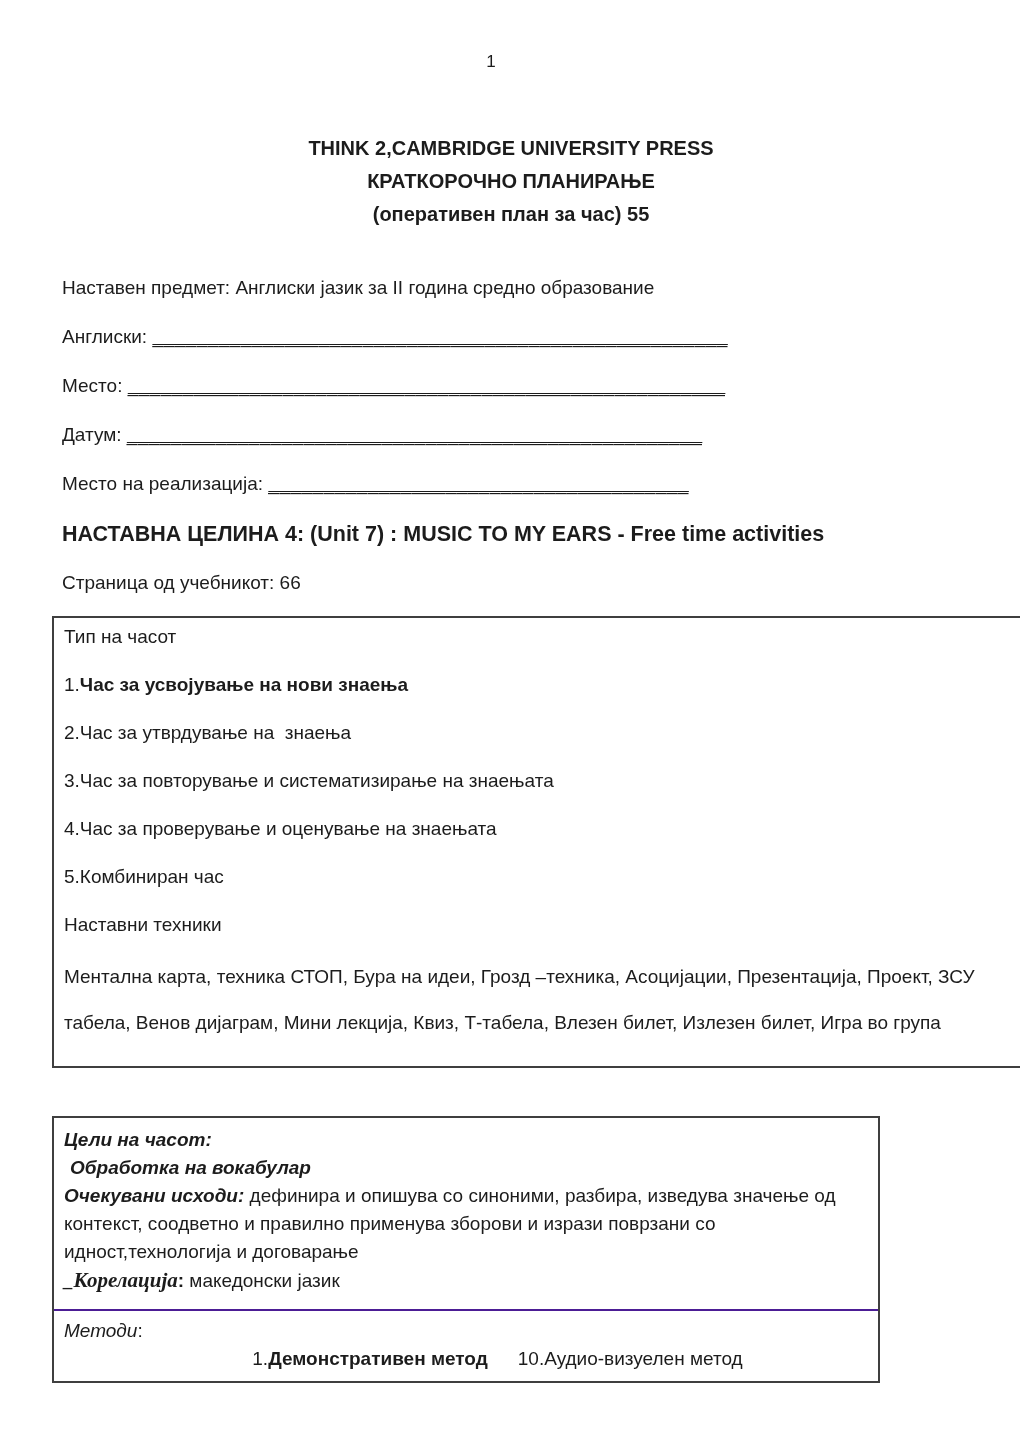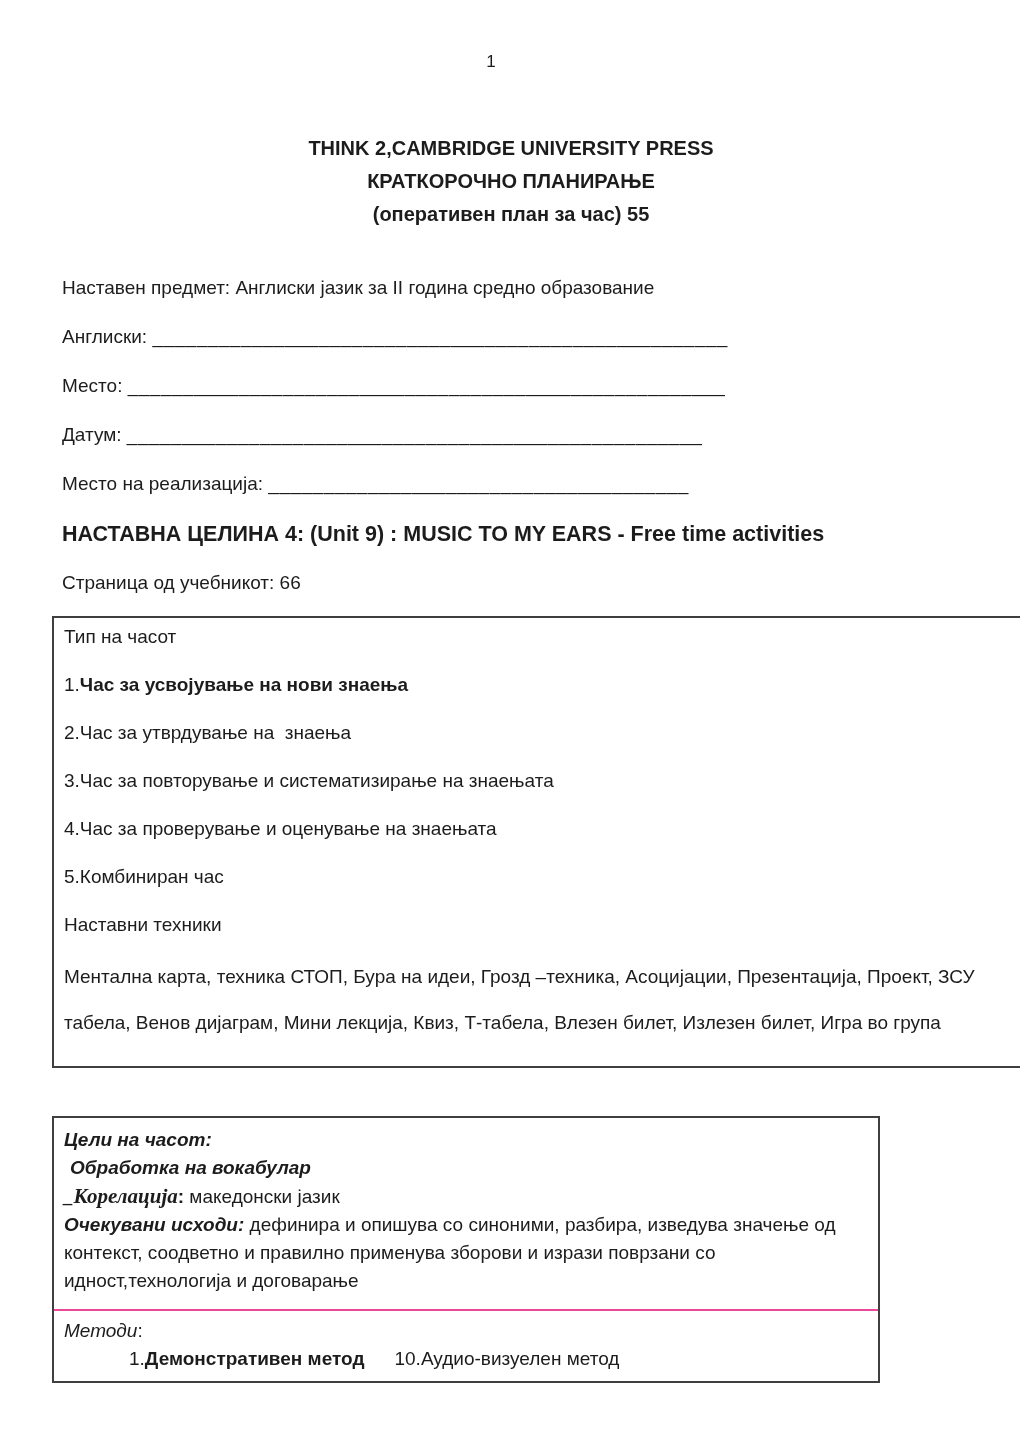--- a/index.html
+++ b/index.html
@@ -23,21 +23,21 @@
   .doc-title {
     margin-top: 60px;
     text-align: center;
     font-weight: bold;
     font-size: 20px;
     line-height: 33px;
   }
   .meta { margin-left: 10px; line-height: 22px; }
   .meta.first { margin-top: 46px; }
   .meta + .meta { margin-top: 27px; }
-  .fill { letter-spacing: 0.5px; }
+  .fill { letter-spacing: 0.5px; text-decoration: underline; }
   .unit-heading {
     margin-left: 10px;
     margin-top: 27px;
     font-size: 21.5px;
     font-weight: bold;
     line-height: 24px;
   }
   .textbook-page { margin-top: 26px; }
   .box {
     border: 2px solid #3f3f3f;
@@ -64,26 +64,26 @@
     font-style: italic;
   }
   .corr-label {
     font-family: "Liberation Serif", serif;
     font-weight: bold;
     font-style: italic;
     font-size: 21px;
   }
   .corr-colon { font-weight: bold; }
   .methods-row {
-    border-top: 2px solid #ec4899;
+    border-top: 2px solid #4c1d95;
     padding: 6px 12px 8px 10px;
   }
   .methods-row p { line-height: 28px; }
   .it { font-style: italic; }
-  .methods-line { padding-left: 65px; }
+  .methods-line { padding-left: 65px; text-align: center; }
   .methods-gap { display: inline-block; width: 30px; }
 </style>
 </head>
 <body>
 
 <div class="page">
 
   <div class="page-number">1</div>
 
   <div class="doc-title">
@@ -95,21 +95,21 @@
   <p class="meta first"><span>Наставен предмет:</span> <span>Англиски јазик за II година средно образование</span></p>
 
   <p class="meta"><span>Англиски:</span> <span class="fill">____________________________________________________</span></p>
 
   <p class="meta"><span>Место:</span>  <span class="fill">______________________________________________________</span></p>
 
   <p class="meta"><span>Датум:</span> <span class="fill">____________________________________________________</span></p>
 
   <p class="meta"><span>Место на реализација:</span> <span class="fill">______________________________________</span></p>
 
-  <h2 class="unit-heading">НАСТАВНА ЦЕЛИНА 4: (Unit 9) : MUSIC TO MY EARS - Free time activities</h2>
+  <h2 class="unit-heading">НАСТАВНА ЦЕЛИНА 4: (Unit 7) : MUSIC TO MY EARS - Free time activities</h2>
 
   <p class="meta textbook-page"><span>Страница од учебникот:</span> <span>66</span></p>
 
   <div class="box box1">
     <p class="box-line">Тип на часот</p>
 
     <p class="box-line"><span>1.</span><span class="bold">Час за усвојување на нови знаења</span></p>
 
     <p class="box-line"><span>2.</span><span>Час за утврдување на  знаења</span></p>
 
@@ -121,22 +121,22 @@
 
     <p class="box-line">Наставни техники</p>
 
     <p class="tech-par">Ментална карта, техника СТОП, Бура на идеи, Грозд –техника, Асоцијации, Презентација, Проект, ЗСУ табела, Венов дијаграм, Мини лекција, Квиз, Т-табела, Влезен билет, Излезен билет, Игра во група</p>
   </div>
 
   <div class="box box2">
     <div class="goals-row">
       <p class="bi">Цели на часот:</p>
       <p class="bi goals-sub">Обработка на вокабулар</p>
+      <p><span class="bi">Очекувани исходи:</span> <span>дефинира и опишува со синоними, разбира, изведува значење од контекст, соодветно и правилно применува зборови и изрази поврзани со идност,технологија и договарање</span></p>
       <p><span class="corr-prefix">_</span><span class="corr-label">Корелација</span><span class="corr-colon">:</span>  <span>македонски јазик</span></p>
-      <p><span class="bi">Очекувани исходи:</span> <span>дефинира и опишува со синоними, разбира, изведува значење од контекст, соодветно и правилно применува зборови и изрази поврзани со идност,технологија и договарање</span></p>
     </div>
     <div class="methods-row">
       <p><span class="it">Методи</span><span>:</span></p>
       <p class="methods-line"><span>1.</span><span class="bold">Демонстративен метод</span><span class="methods-gap"></span><span>10.Аудио-визуелен метод</span></p>
     </div>
   </div>
 
 </div>
 
 </body></html>

